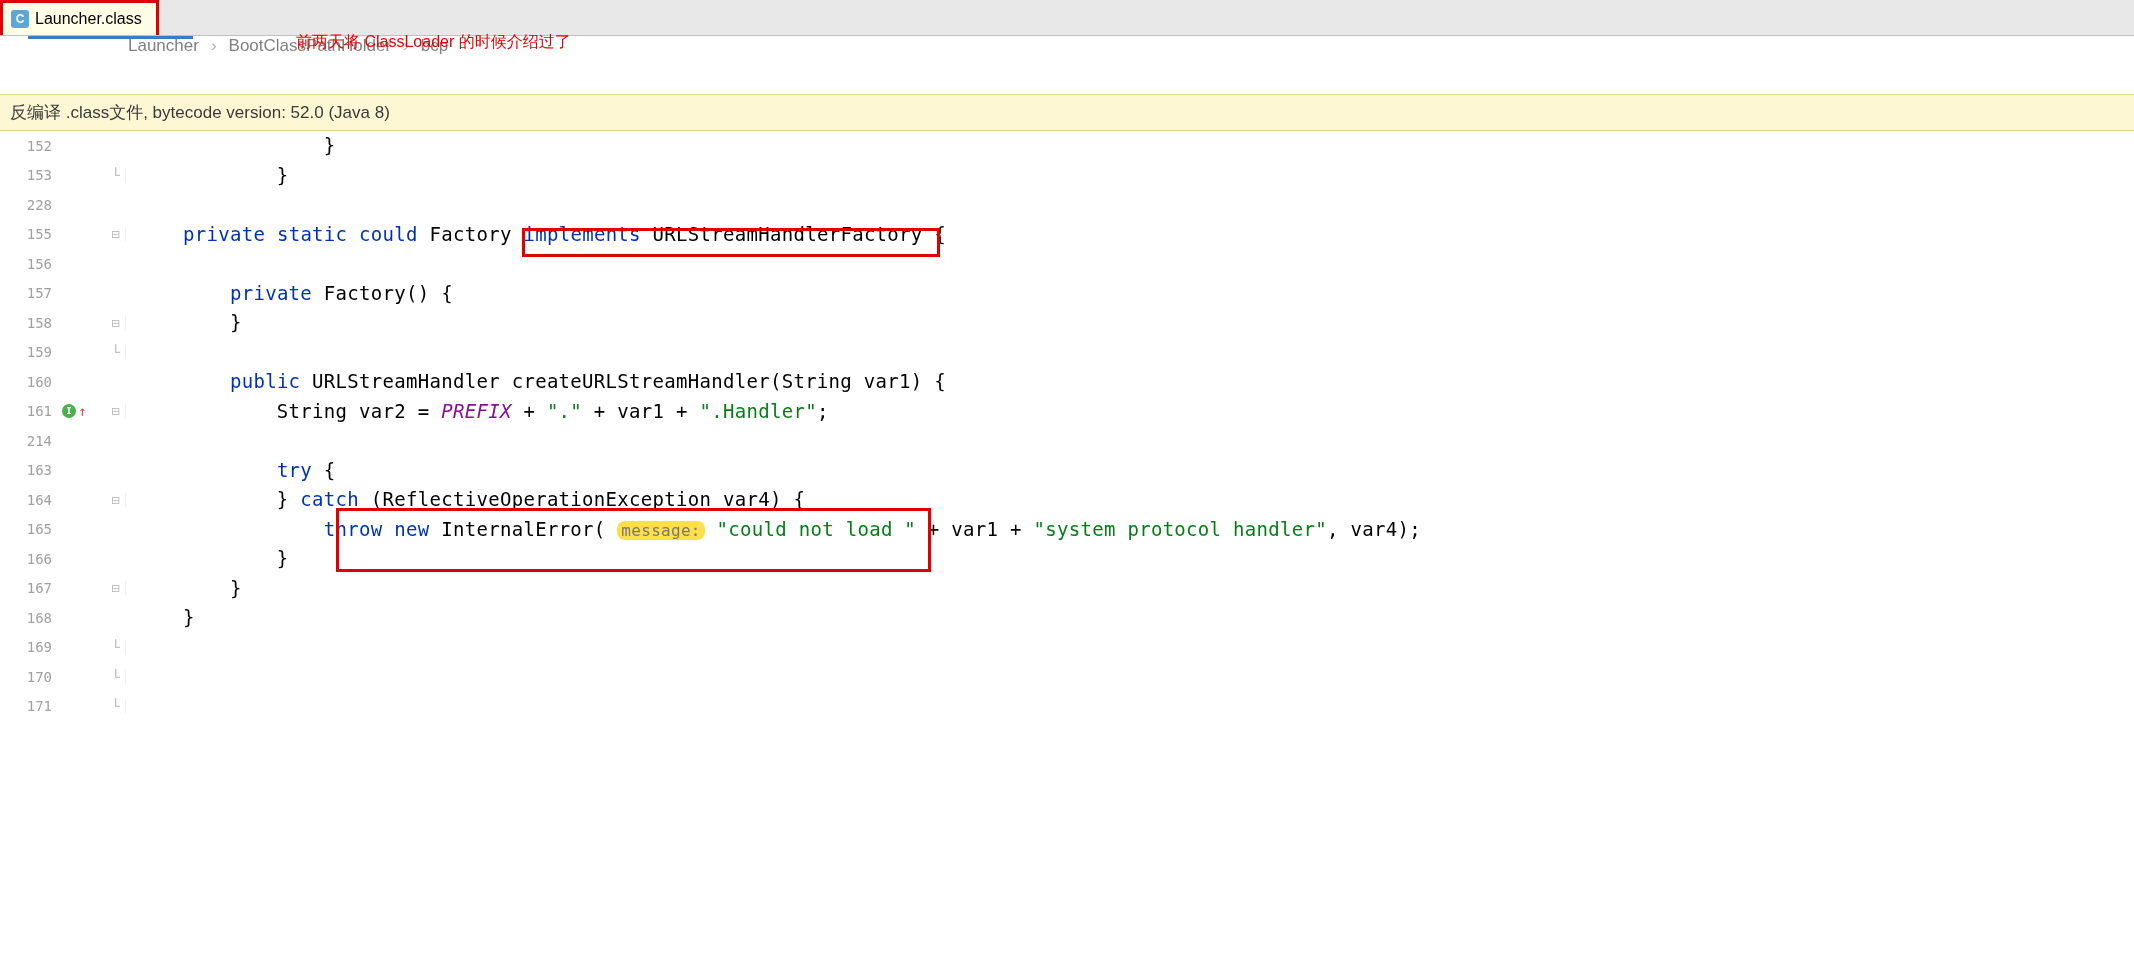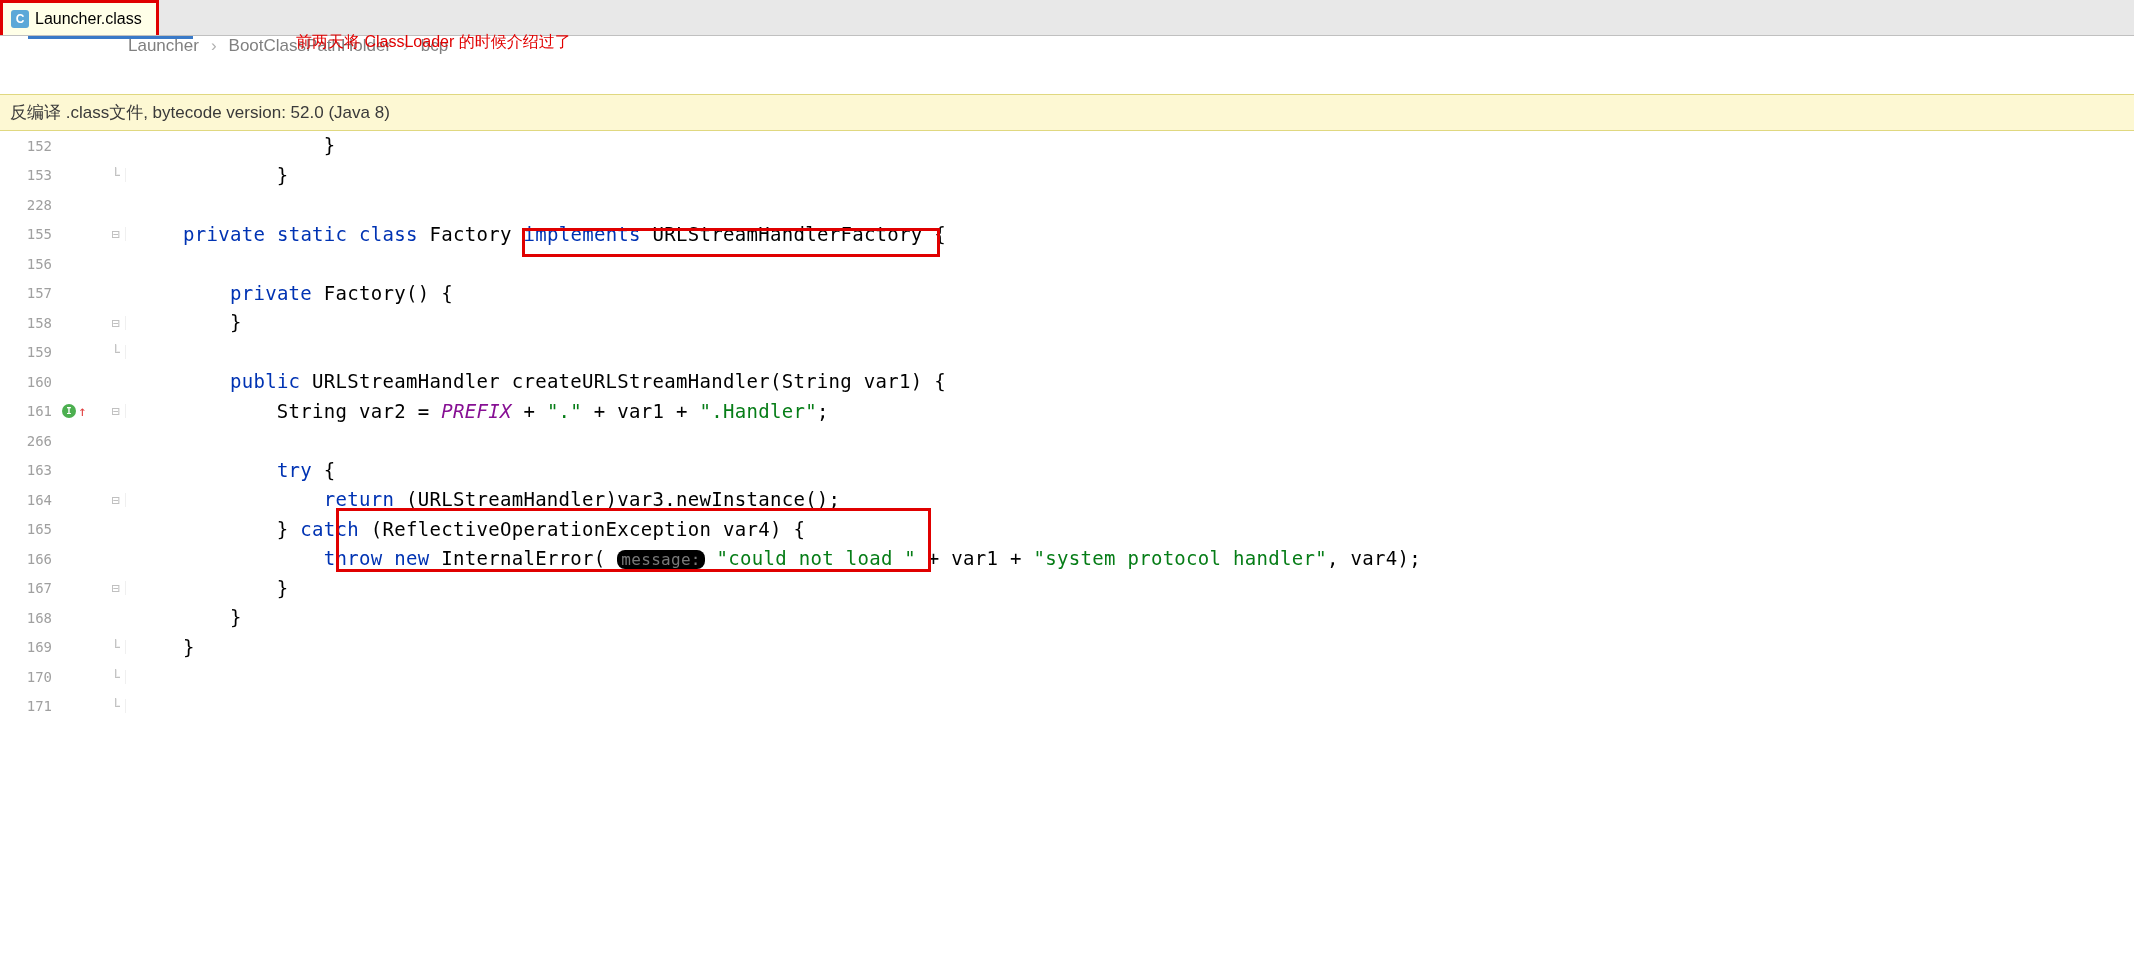--- a/index.html
+++ b/index.html
@@ -158,21 +158,21 @@
       line-height: 29.5px;
       white-space: pre;
       font-size: 19px;
       letter-spacing: 0.3px;
       color: #000;
     }
     .kw { color: #0033b3; }
     .str { color: #067d17; }
     .field { color: #871094; font-style: italic; }
     .method-static { font-style: italic; }
-    .param-label { background: #000000; color: #787878; padding: 0 4px; border-radius: 8px; font-size: 16px; font-style: normal; }
+    .param-label { background: #fde047; color: #787878; padding: 0 4px; border-radius: 8px; font-size: 16px; font-style: normal; }
     .redbox-1 {
       position: absolute;
       border: 3px solid #e00000;
       pointer-events: none;
     }
   </style>
 </head>
 <body>
 
 <div class="tab-bar">
@@ -264,21 +264,21 @@
         <div class="lineno">161</div>
         <div class="gutter-icons">
           <span class="icon-circle-green"></span>
           <span class="icon-arrow-red">↑</span>
         </div>
         <div class="fold-col">
           <span class="fold-marker">⊟</span>
         </div>
       </div>
       <div class="gutter-line">
-        <div class="lineno">266</div>
+        <div class="lineno">214</div>
         <div class="gutter-icons"></div>
         <div class="fold-col">
           <div class="fold-line"></div>
         </div>
       </div>
       <div class="gutter-line">
         <div class="lineno">163</div>
         <div class="gutter-icons"></div>
         <div class="fold-col">
           <div class="fold-line"></div>
@@ -342,30 +342,29 @@
         <div class="fold-col">
           <span class="fold-marker">└</span>
           <div class="fold-line" style="bottom: 50%;"></div>
         </div>
       </div>
     </div>
   <div class="code-area" id="code-area">
       <div class="code-line">                }</div>
       <div class="code-line">            }</div>
       <div class="code-line"></div>
-      <div class="code-line">    <span class="kw">private</span> <span class="kw">static</span> <span class="kw">class</span> Factory <span class="kw">implements</span> URLStreamHandlerFactory {</div>
+      <div class="code-line">    <span class="kw">private</span> <span class="kw">static</span> <span class="kw">could</span> Factory <span class="kw">implements</span> URLStreamHandlerFactory {</div>
       <div class="code-line"></div>
       <div class="code-line">        <span class="kw">private</span> Factory() {</div>
       <div class="code-line">        }</div>
       <div class="code-line"></div>
       <div class="code-line">        <span class="kw">public</span> URLStreamHandler createURLStreamHandler(String var1) {</div>
       <div class="code-line">            String var2 = <span class="field">PREFIX</span> + <span class="str">"."</span> + var1 + <span class="str">".Handler"</span>;</div>
       <div class="code-line"></div>
       <div class="code-line">            <span class="kw">try</span> {</div>
-      <div class="code-line">                <span class="kw">return</span> (URLStreamHandler)var3.newInstance();</div>
       <div class="code-line">            } <span class="kw">catch</span> (ReflectiveOperationException var4) {</div>
       <div class="code-line">                <span class="kw">throw</span> <span class="kw">new</span> InternalError( <span class="param-label">message:</span> <span class="str">"could not load "</span> + var1 + <span class="str">"system protocol handler"</span>, var4);</div>
       <div class="code-line">            }</div>
       <div class="code-line">        }</div>
       <div class="code-line">    }</div>
       <div class="redbox-1" style="top: 97px; left: 396px; width: 418px; height: 29px;"></div>
       <div class="redbox-1" style="top: 377px; left: 210px; width: 595px; height: 64px;"></div>
     </div>
 </div>
 

